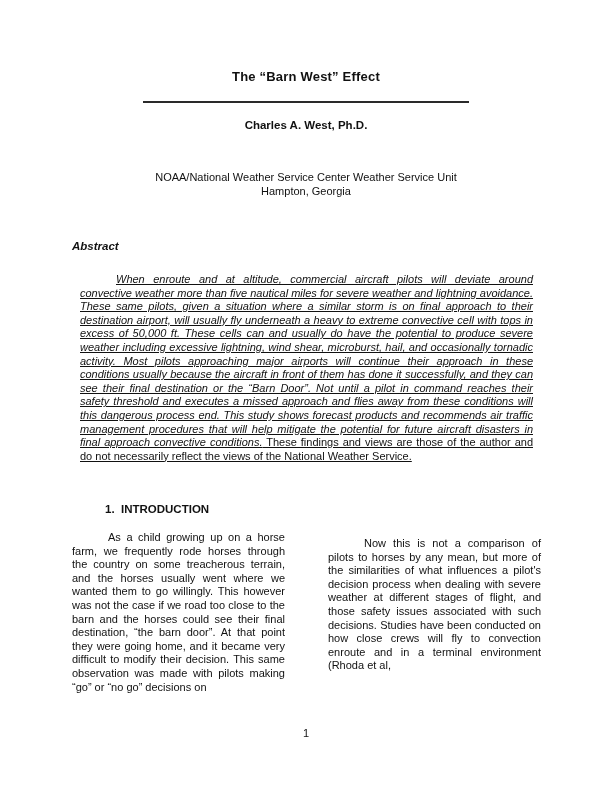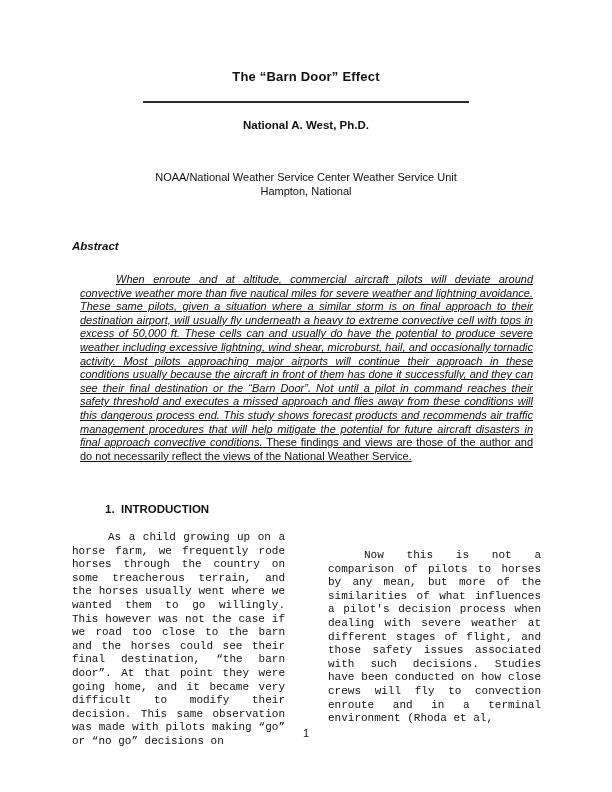--- a/index.html
+++ b/index.html
@@ -88,60 +88,59 @@
     white-space: pre-wrap;
     margin-left: 33px;
   }
   .columns {
     position: absolute;
     top: 531px;
     left: 72px;
     width: 469px;
     display: flex;
     gap: 43px;
-    font-family: Liberation Mono, monospace;
   }
   .col {
     width: 221px;
     font-size: 11px;
     line-height: 13.6px;
     text-align: justify;
   }
   .col p {
     margin: 0;
   }
   .col p.indent {
     text-indent: 36px;
   }
   .col p.spaced {
-    margin-top: 18px;
+    margin-top: 6px;
   }
   .page-number {
     position: absolute;
     top: 727px;
     left: 0;
     width: 612px;
     text-align: center;
     font-size: 11px;
   }
 </style>
 </head>
 <body>
 
 <div class="page">
 
-  <div class="doc-title">The “Barn Door” Effect</div>
+  <div class="doc-title">The “Barn West” Effect</div>
 
   <div class="title-rule"></div>
 
-  <div class="author">National A. West, Ph.D.</div>
+  <div class="author">Charles A. West, Ph.D.</div>
 
   <div class="affiliation">
     <div>NOAA/National Weather Service Center Weather Service Unit</div>
-    <div>Hampton, National</div>
+    <div>Hampton, Georgia</div>
   </div>
 
   <div class="abstract-heading">Abstract</div>
 
   <div class="abstract-body">
     <p><span>When enroute and at altitude, commercial aircraft pilots will deviate around convective weather more than five nautical miles for severe weather and lightning avoidance.  These same pilots, given a situation where a similar storm is on final approach to their destination airport, will usually fly underneath a heavy to extreme convective cell with tops in excess of 50,000 ft. These cells can and usually do have the potential to produce severe weather including excessive lightning, wind shear, microburst, hail, and occasionally tornadic activity.  Most pilots approaching major airports will continue their approach in these conditions usually because the aircraft in front of them has done it successfully, and they can see their final destination or the “Barn Door”.  Not until a pilot in command reaches their safety threshold and executes a missed approach and flies away from these conditions will this dangerous process end.  This study shows forecast products and recommends air traffic management procedures that will help mitigate the potential for future aircraft disasters in final approach convective conditions.</span><span class="regular"> These findings and views are those of the author and do not necessarily reflect the views of the National Weather Service.</span></p>
   </div>
 
   <div class="intro-heading">1.&nbsp; INTRODUCTION</div>
 

